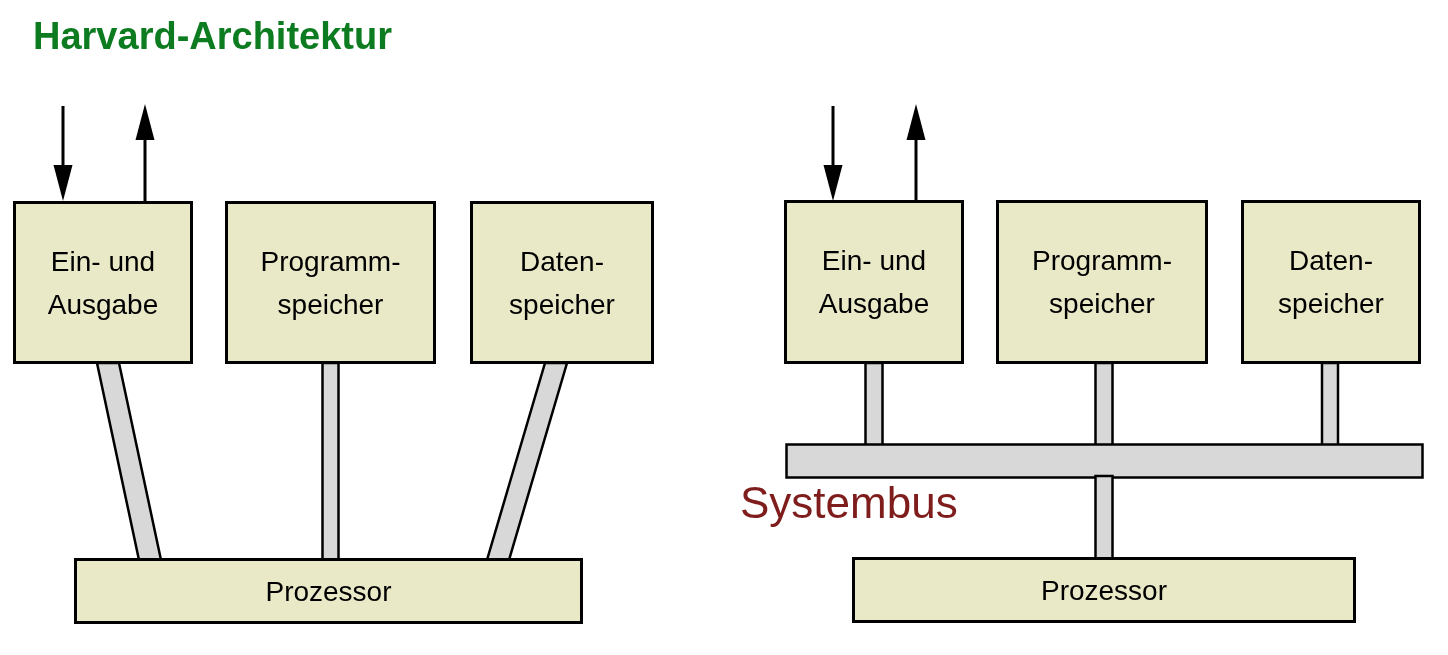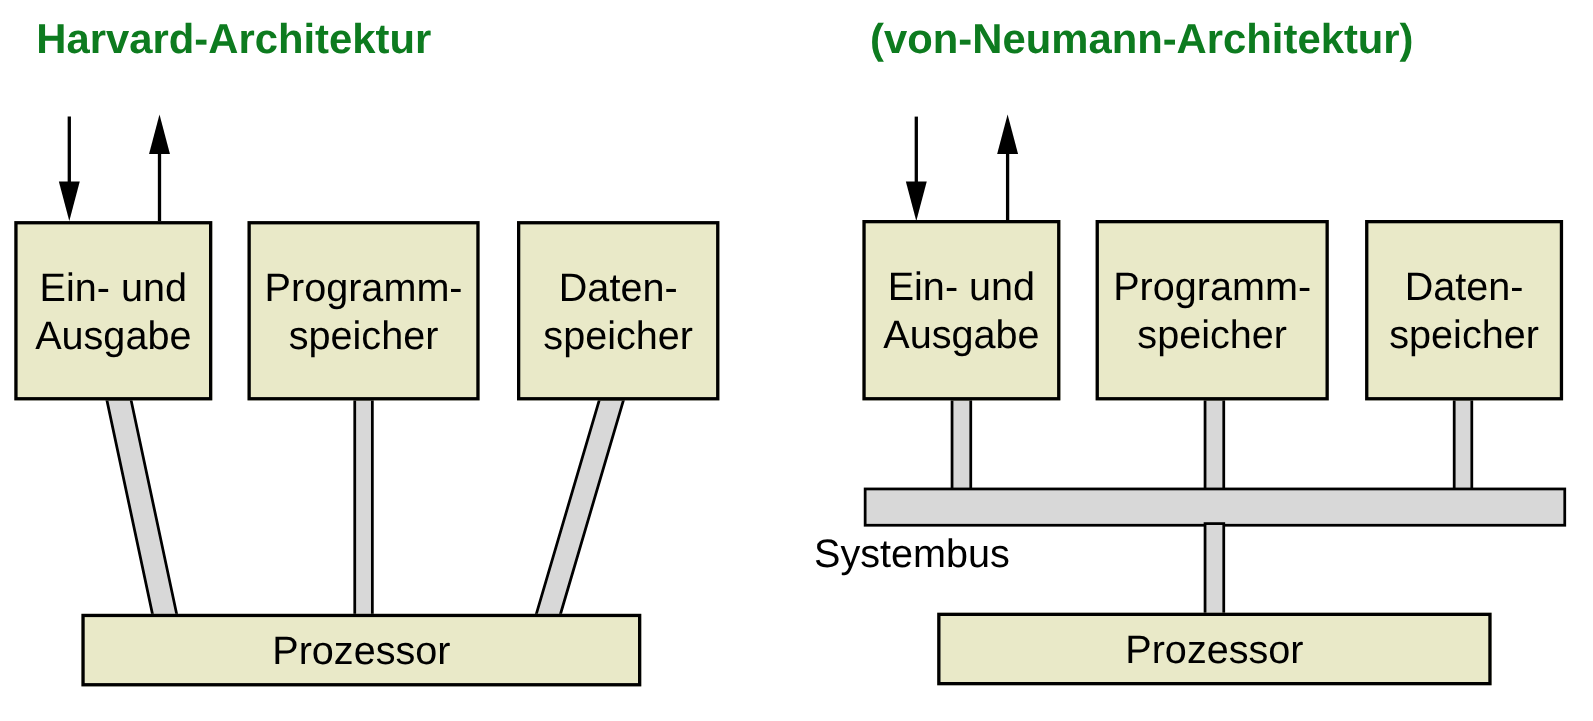--- a/index.html
+++ b/index.html
@@ -29,31 +29,31 @@
   .node {
     position: absolute;
     box-sizing: border-box;
     border: 3px solid var(--outline, #000000);
     background: var(--box-fill, #e9e9c8);
     display: flex;
     flex-direction: column;
     align-items: center;
     justify-content: center;
     text-align: center;
-    font-size: 36px;
+    font-size: 28px;
     line-height: 43px;
     color: #000000;
     z-index: 1;
   }
   .proc-label { display: block; }
   .sys-label {
     position: absolute;
-    font-size: 36px;
+    font-size: 44px;
     line-height: 40px;
-    color: #000000;
+    color: #7f1d1d;
     white-space: nowrap;
     z-index: 2;
   }
   .bus {
     fill: var(--bus-fill, #d8d8d8);
     stroke: var(--outline, #000000);
     stroke-width: 2.5;
   }
   .arrow-line {
     stroke: var(--outline, #000000);
@@ -110,21 +110,20 @@
   </div>
   <div class="node" style="left:470px; top:201px; width:184px; height:163px;">
     <span>Daten-</span>
     <span>speicher</span>
   </div>
   <div class="node" style="left:74px; top:558px; width:509px; height:66px;">
     <span class="proc-label">Prozessor</span>
   </div>
 
   <div class="title" style="left:791px; top:12px;">
-    <div>(von-Neumann-Architektur)</div>
   </div>
 
   <div class="node" style="left:784px; top:200px; width:180px; height:164px;">
     <span>Ein- und</span>
     <span>Ausgabe</span>
   </div>
   <div class="node" style="left:996px; top:200px; width:212px; height:164px;">
     <span>Programm-</span>
     <span>speicher</span>
   </div>

